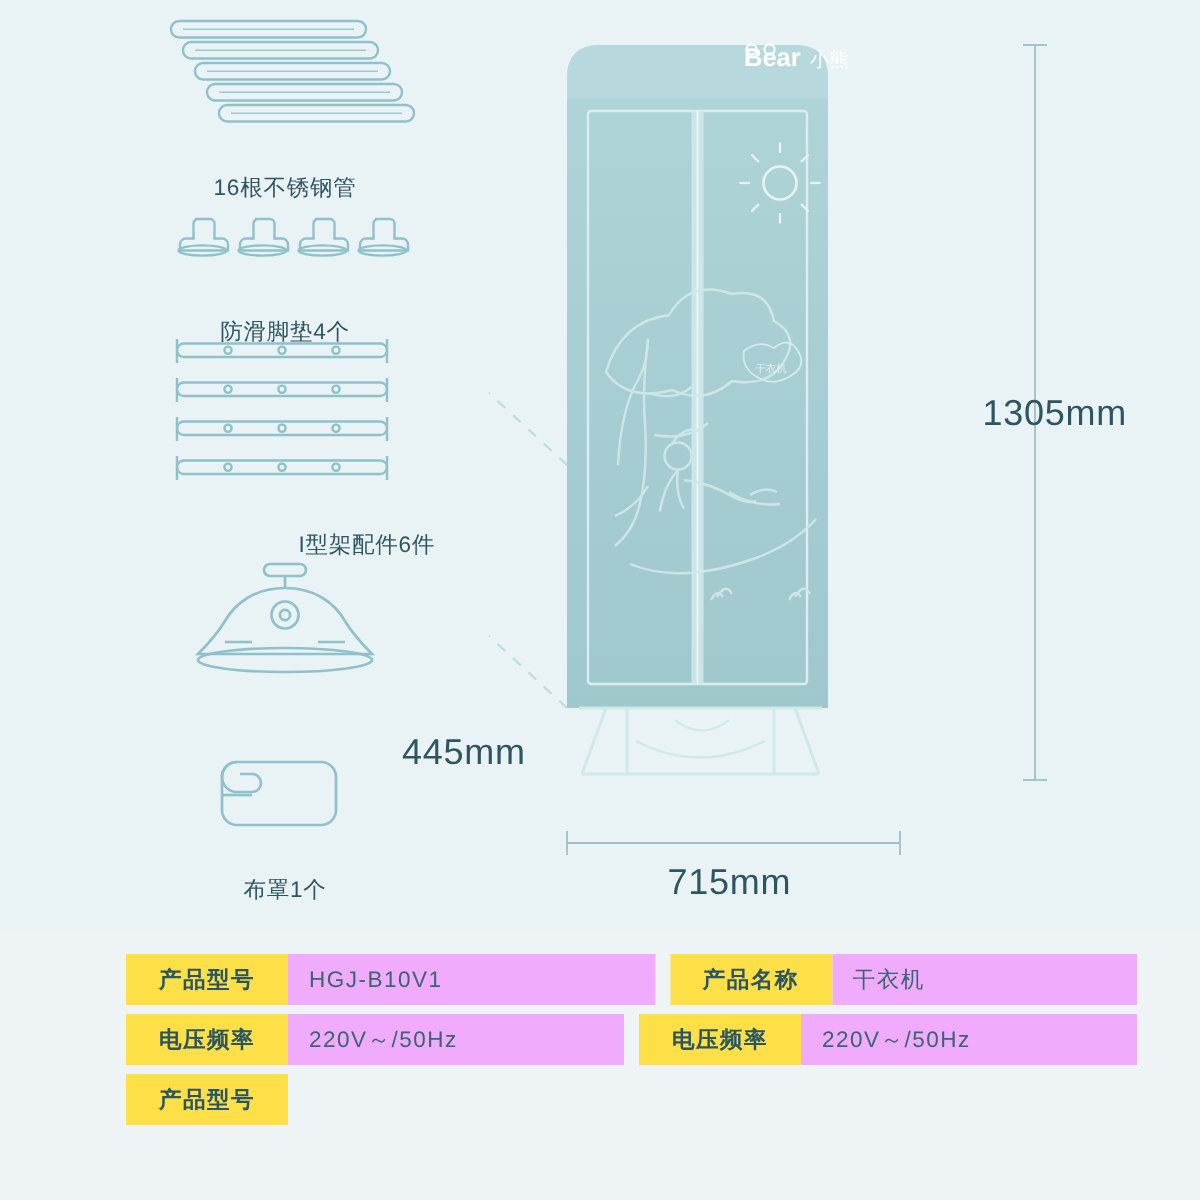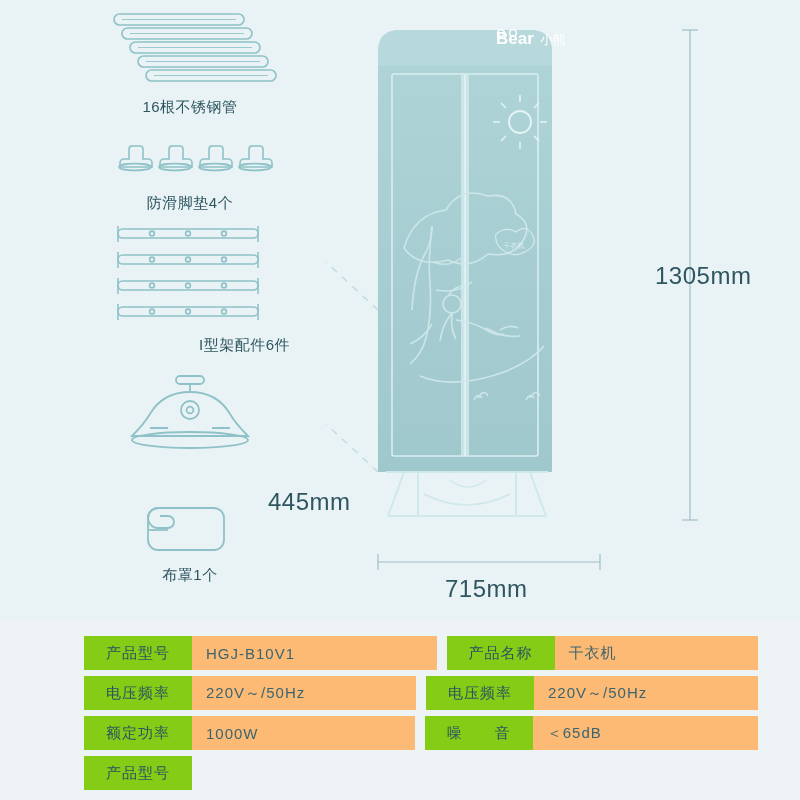--- a/index.html
+++ b/index.html
@@ -40,21 +40,21 @@
   }
   .part {
     position: absolute;
     width: 200px;
     text-align: center;
   }
   .part .caption {
     font-size: 15px;
     color: #2e5661;
     letter-spacing: 0.5px;
-    margin-top: 4px;
+    margin-top: 22px;
   }
   .part .art {
     height: 86px;
     position: relative;
   }
   .part svg { display: block; margin: 0 auto; }
 
   #part-tubes   { top: 0px;   }
   #part-feet    { top: 132px; }
   #part-iframe  { top: 212px; text-align: right; }
@@ -96,29 +96,29 @@
   }
   .cell {
     display: flex;
     align-items: center;
     box-sizing: border-box;
     height: 34px;
     font-size: 15px;
     letter-spacing: 1px;
   }
   .cell.label {
-    background: #84cc16;
+    background: #fde047;
     color: #2b5560;
     justify-content: center;
-    font-weight: normal;
+    font-weight: bold;
     width: 108px;
     flex: 0 0 108px;
   }
   .cell.value {
-    background: #fdba74;
+    background: #f0abfc;
     color: #3a6570;
     padding-left: 14px;
     flex: 1 1 auto;
   }
   .cell.gap { flex: 0 0 10px; background: transparent; }
   .spec-row.full .cell.value { flex: 1 1 auto; }
 </style>
 </head>
 <body>
 
@@ -355,25 +355,18 @@
     </div>
 
     <div class="spec-row">
       <div class="cell label">电压频率</div>
       <div class="cell value">220V～/50Hz</div>
       <div class="cell gap"></div>
       <div class="cell label">电压频率</div>
       <div class="cell value">220V～/50Hz</div>
     </div>
 
-    <div class="spec-row">
-      <div class="cell label">额定功率</div>
-      <div class="cell value">1000W</div>
-      <div class="cell gap"></div>
-      <div class="cell label">噪　　音</div>
-      <div class="cell value">＜65dB</div>
-    </div>
 
     <div class="spec-row full">
       <div class="cell label">产品型号</div>
     </div>
   </div>
 </div>
 
 </body></html>

